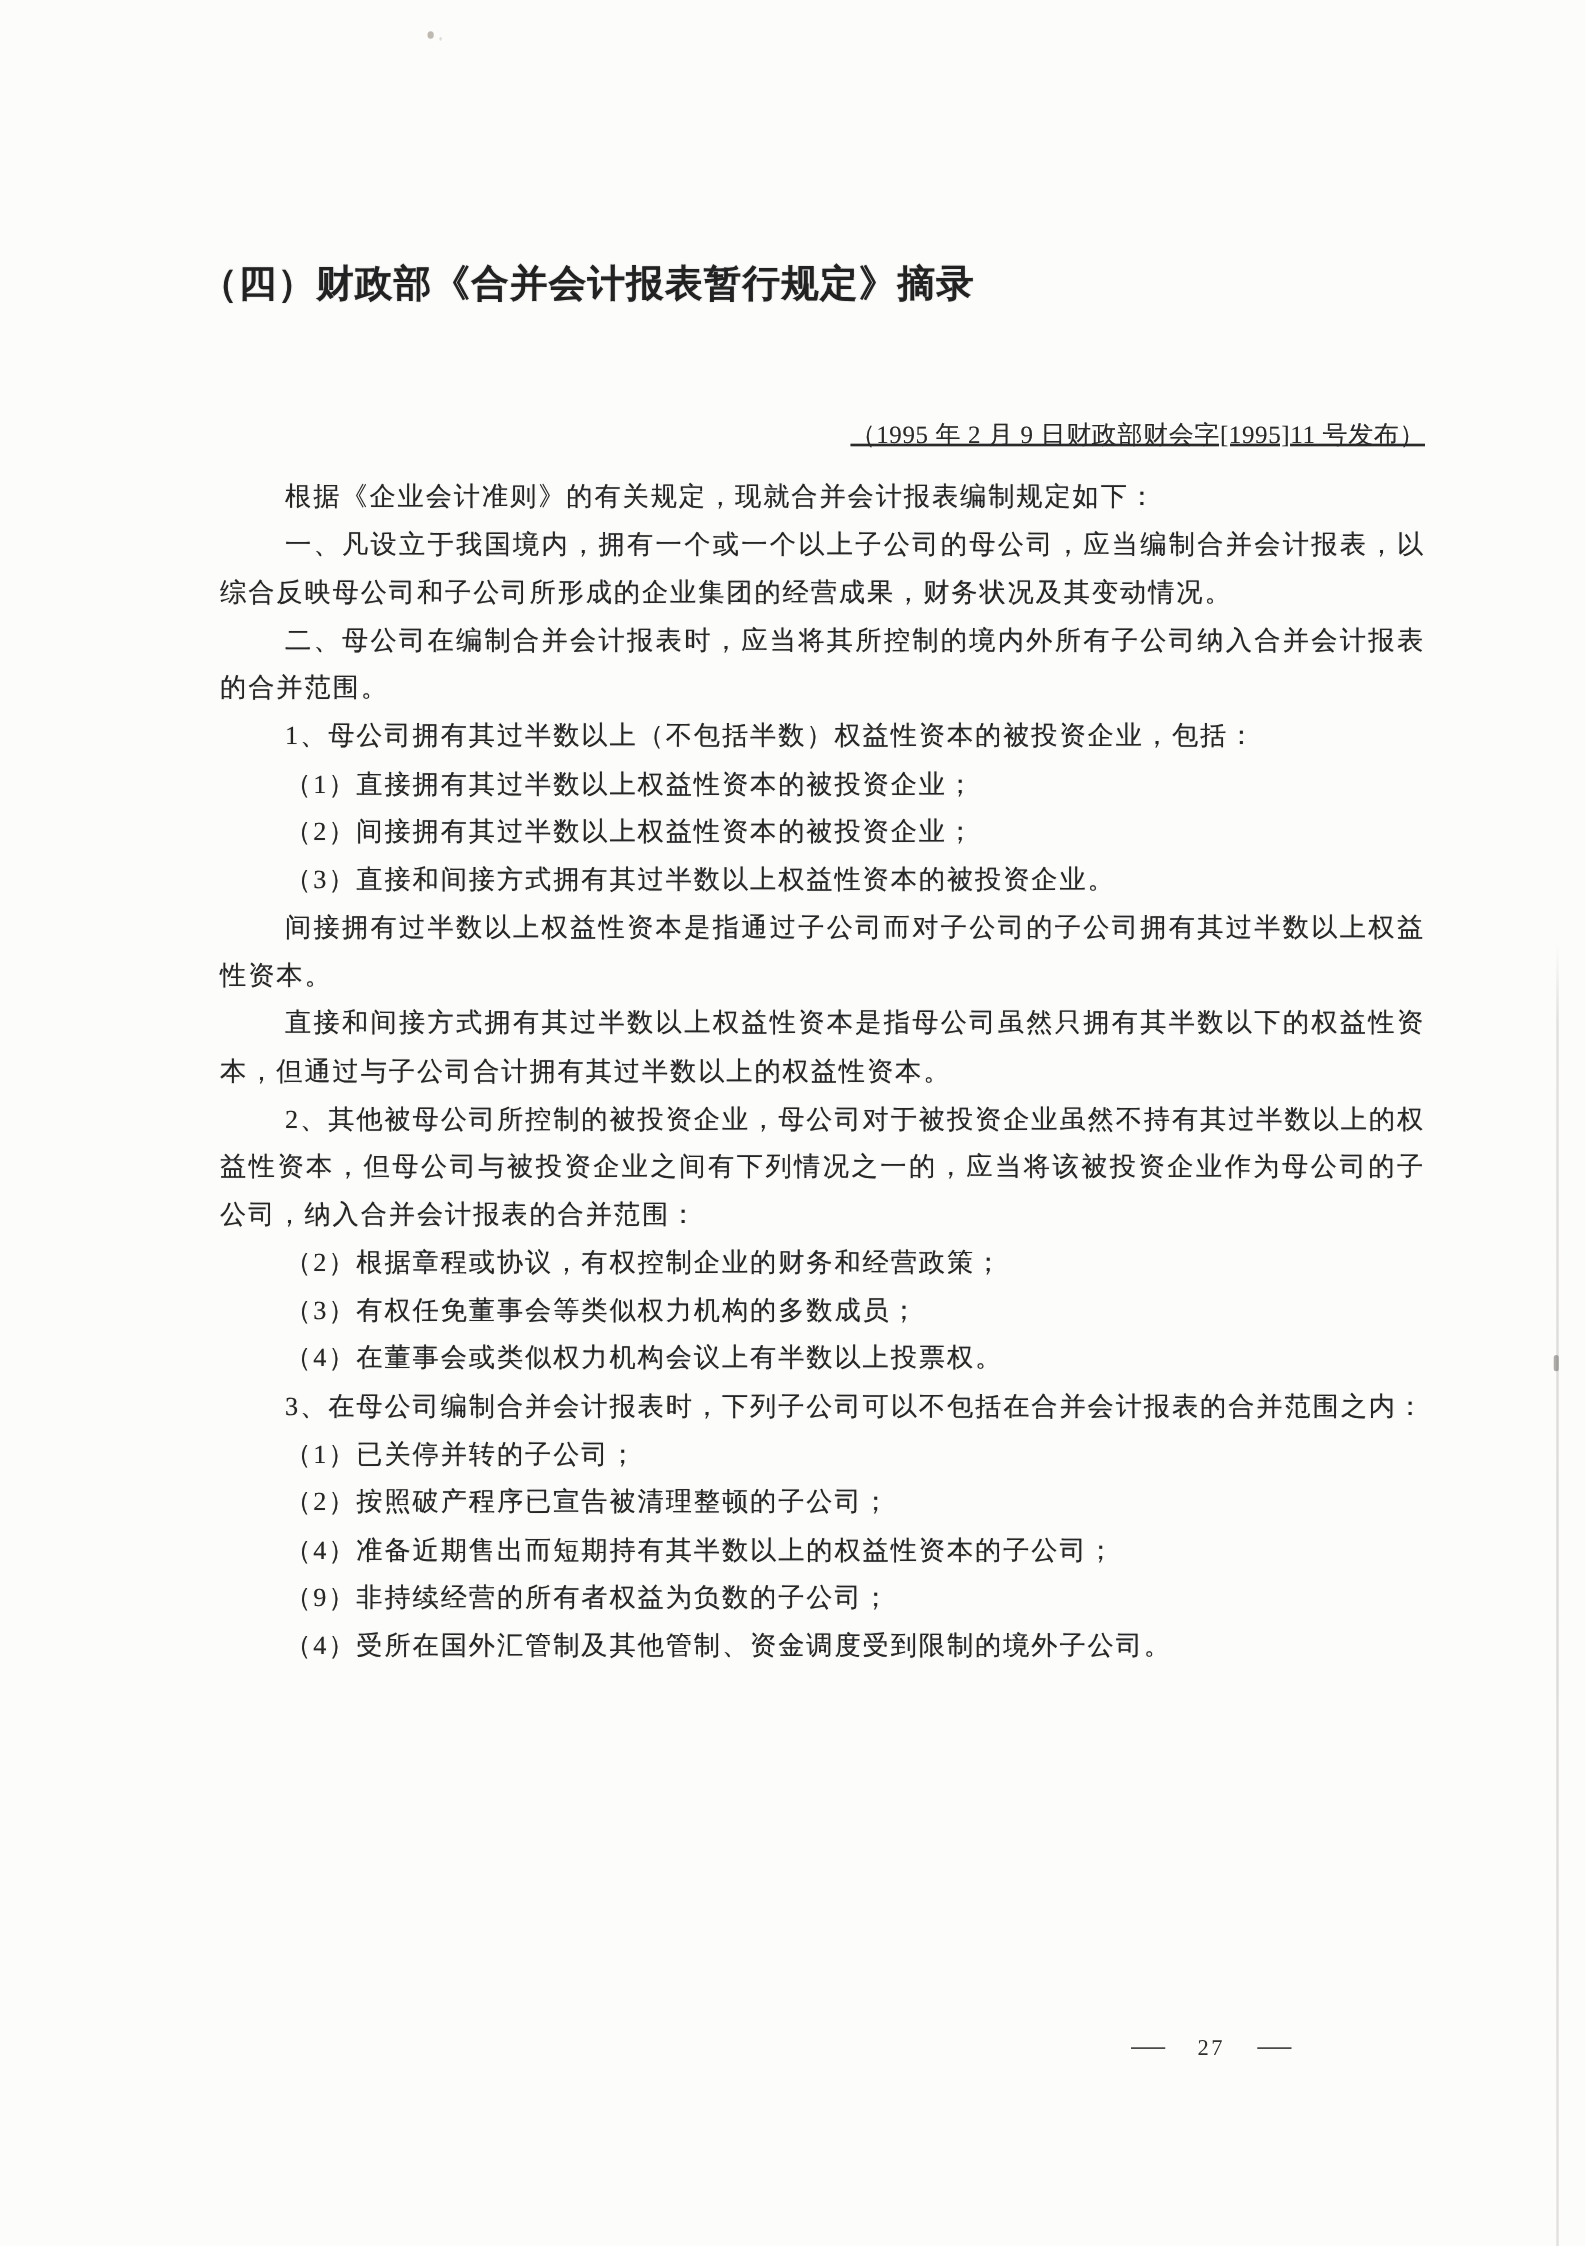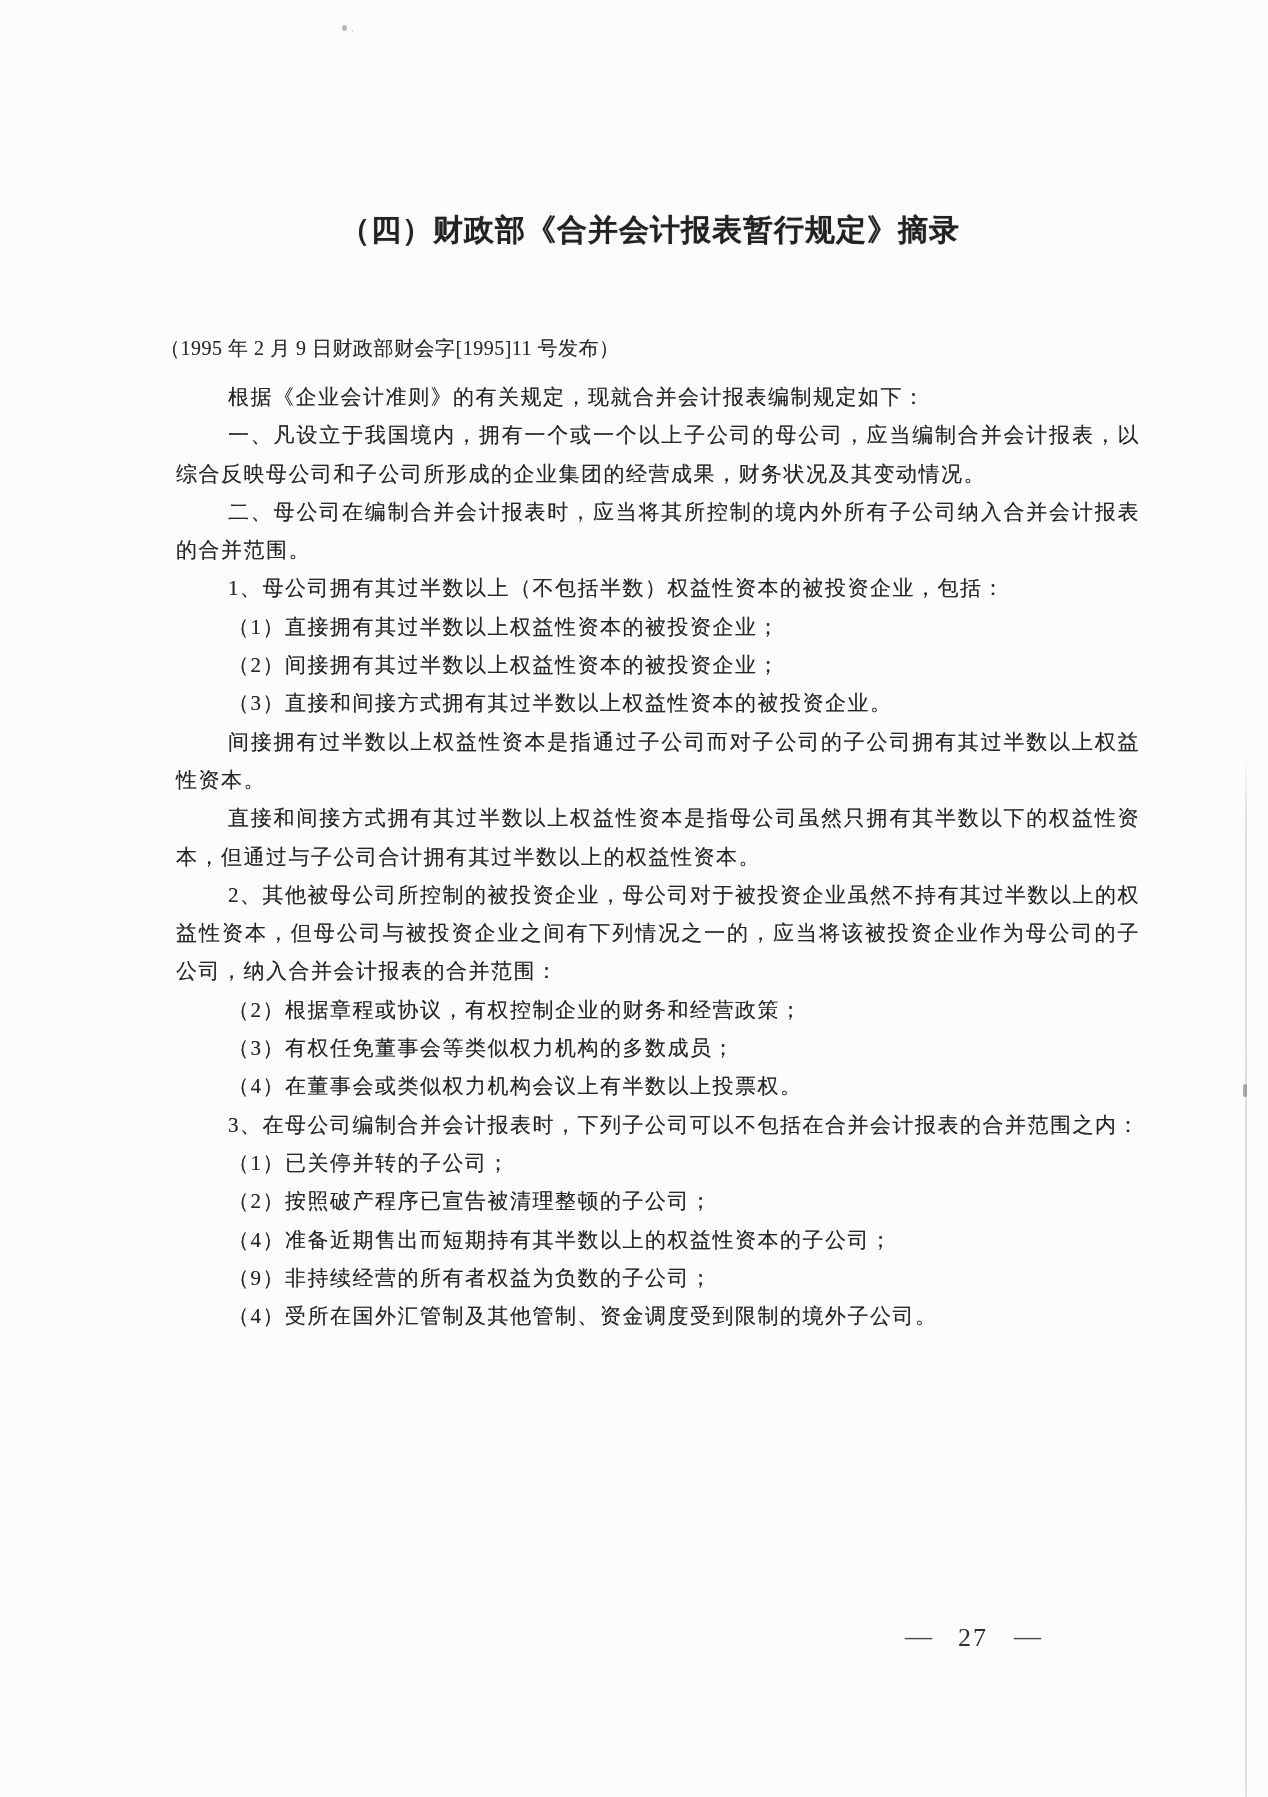--- a/index.html
+++ b/index.html
@@ -19,37 +19,38 @@
     background: var(--paper);
   }
   .content {
     position: absolute;
     left: 160px; top: 0;
     width: 980px;
     color: var(--ink);
   }
   .doc-title {
     margin-top: 212px;
-    text-align: center;
-    font-family: Liberation Sans, sans-serif;
+    text-align: left;
+    font-family: Liberation Mono, monospace;
     font-size: 30px;
     font-weight: 700;
     letter-spacing: 1px;
     line-height: 36px;
     color: #222;
     text-shadow: 0 0 1px rgba(40,40,40,0.45);
   }
   .doc-subtitle {
     margin-top: 81px;
-    text-align: left;
+    text-align: right;
     font-size: 20px;
     line-height: 38px;
     letter-spacing: 0.5px;
     color: #2a2a2a;
     text-shadow: 0 0 0.5px rgba(40,40,40,0.4);
+    text-decoration: underline;
   }
   .paragraphs {
     margin-top: 11px;
     text-align: justify;
     margin-left: 16px;
   }
   .paragraphs p {
     font-size: 21px;
     line-height: 38.3px;
     letter-spacing: 1.5px;
@@ -66,21 +67,21 @@
     gap: 26px;
     color: #3c3c3c;
   }
   .footer .dash {
     font-size: 27px;
     line-height: 1;
     color: #4a4a4a;
     transform: translateY(-2px);
   }
   .footer .page-number {
-    font-size: 26px;
+    font-size: 18px;
     font-family: "Liberation Serif", "DejaVu Serif", serif;
     letter-spacing: 2px;
     color: #2e2e2e;
   }
   
   .scan-line {
     position: absolute;
     left: 1245px; top: 755px;
     width: 2px; height: 1042px;
     background: linear-gradient(to bottom,

